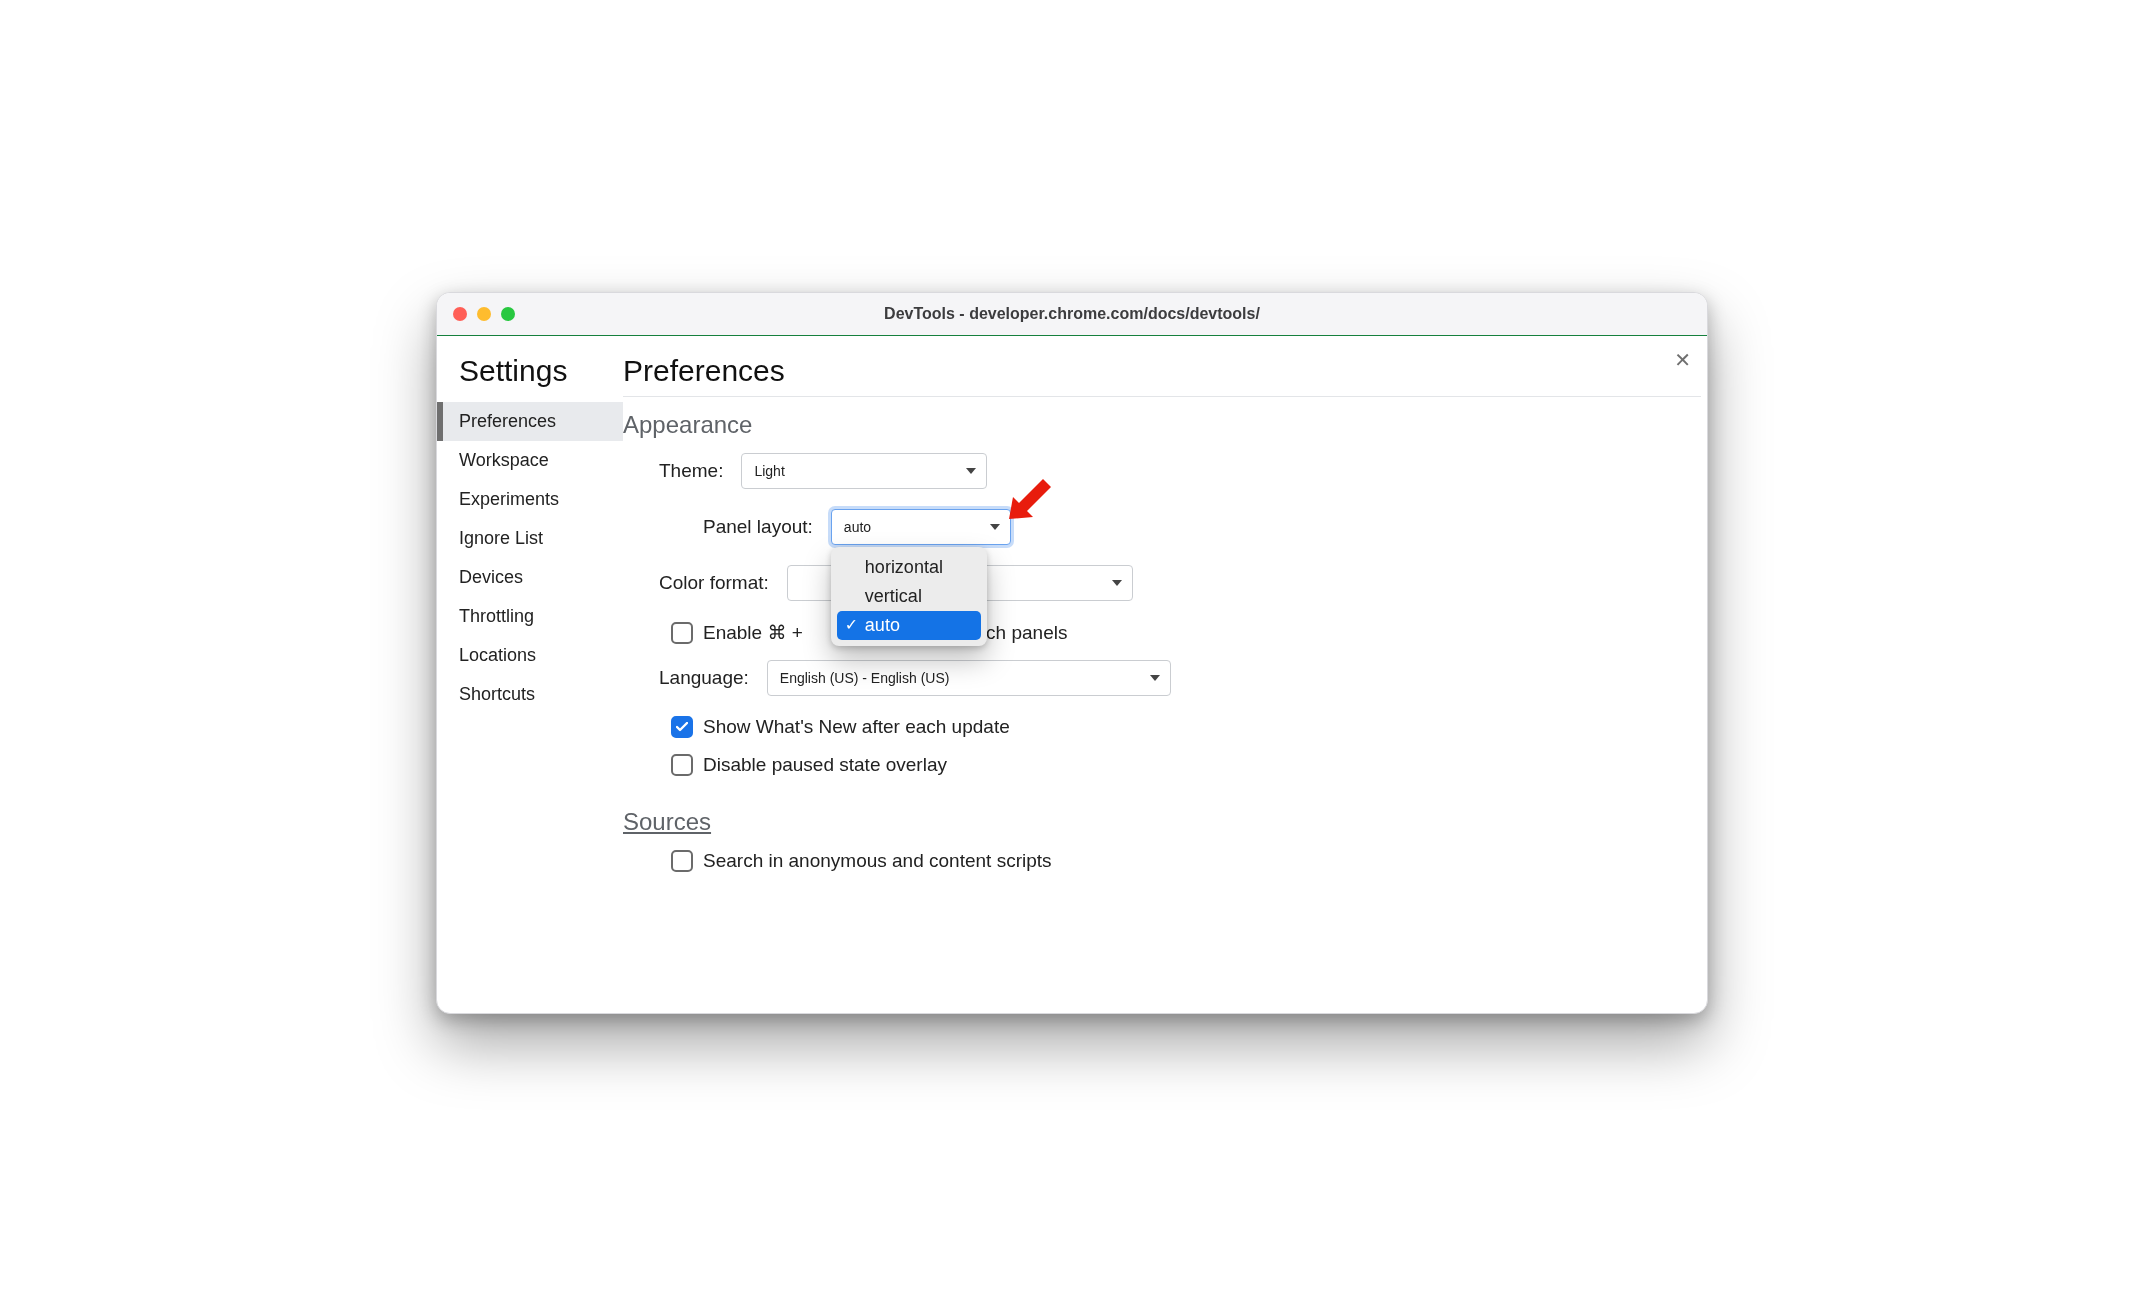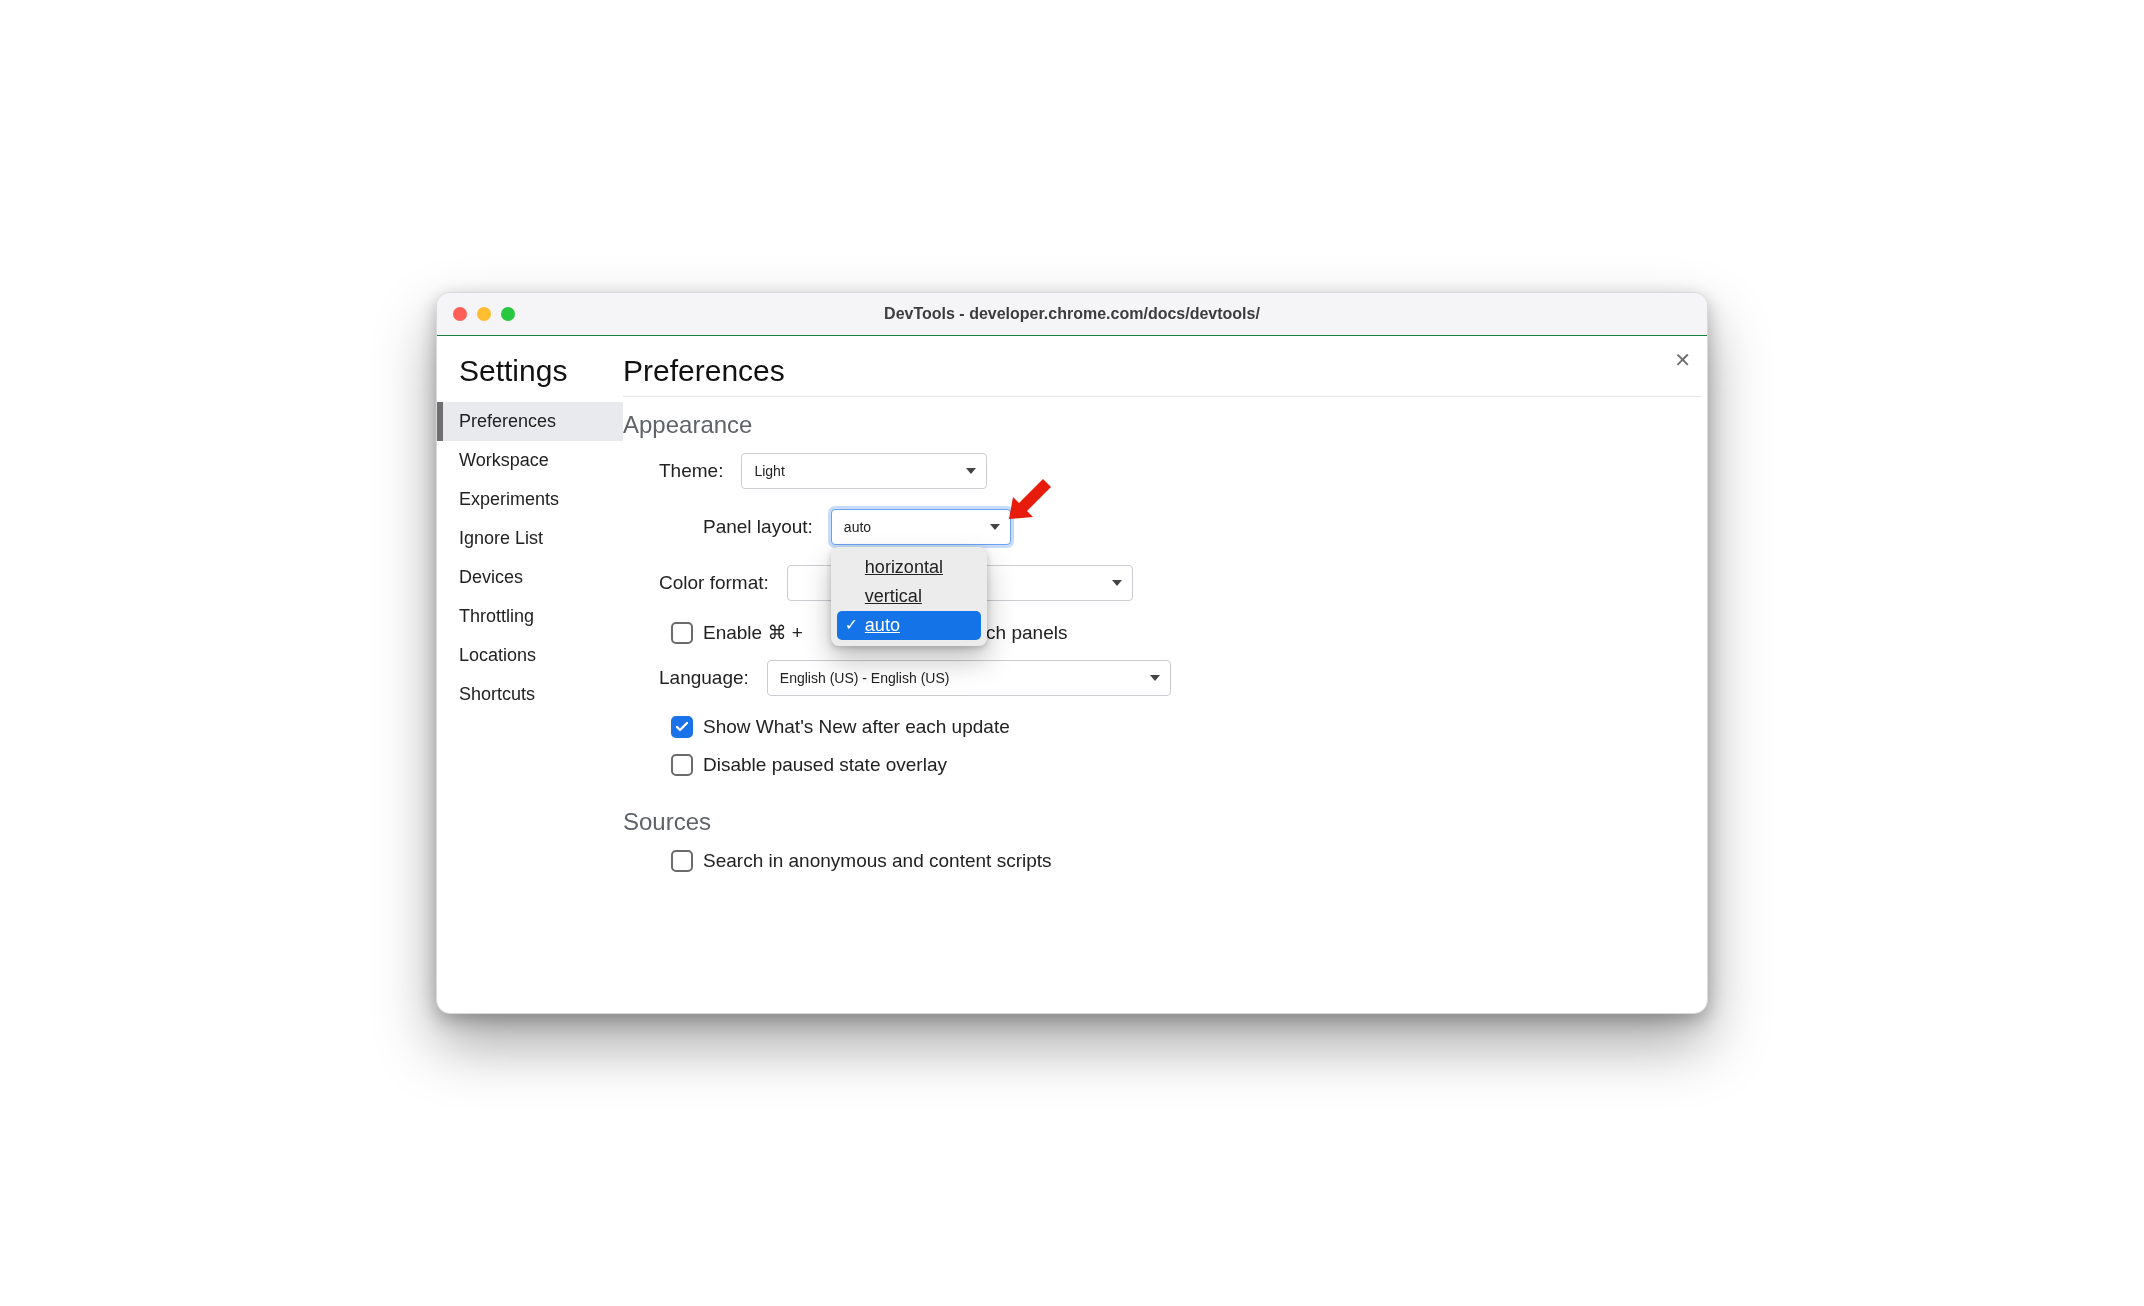--- a/index.html
+++ b/index.html
@@ -72,21 +72,21 @@
   .cb.checked{background:var(--check-blue);border-color:var(--check-blue);}
   .cb.checked svg{display:block;}
   .cb svg{display:none;}
 
   
   .popup{
     position:absolute;left:0;top:38px;width:144px;background:var(--popup-bg);
     border-radius:8px;padding:6px 6px;box-shadow:0 14px 28px rgba(0,0,0,.25),0 2px 6px rgba(0,0,0,.2);
     z-index:20;font-size:18px;
   }
-  .popup .opt{padding:4px 10px 4px 28px;border-radius:5px;color:#222;position:relative;text-decoration:underline;}
+  .popup .opt{padding:4px 10px 4px 28px;border-radius:5px;color:#222;position:relative;}
   .popup .opt.sel{background:var(--popup-hi);color:#fff;}
   .popup .opt.sel::before{content:"✓";position:absolute;left:8px;top:4px;font-size:16px;color:#fff;}
 
   
   .annot-arrow{position:absolute;left:172px;top:-36px;z-index:30;pointer-events:none;}
 
   
   .scroll::-webkit-scrollbar{width:14px;}
   .scroll::-webkit-scrollbar-thumb{background:#c7c9cc;border-radius:10px;border:3px solid #fff;}
   .scroll::-webkit-scrollbar-track{background:transparent;}
@@ -220,21 +220,21 @@
           <span>Show What's New after each update</span>
         </div>
 
         <div class="checkbox-row">
           <span class="cb">
             
           </span>
           <span>Disable paused state overlay</span>
         </div>
 
-        <div class="group-title" style="margin-top:32px;">Sources</div>
+        <div class="group-title" style="margin-top:32px;text-decoration:underline;">Sources</div>
 
         <div class="checkbox-row">
           <span class="cb">
             
           </span>
           <span>Search in anonymous and content scripts</span>
         </div>
 
         <div style="height:60px;"></div>
       </div>

